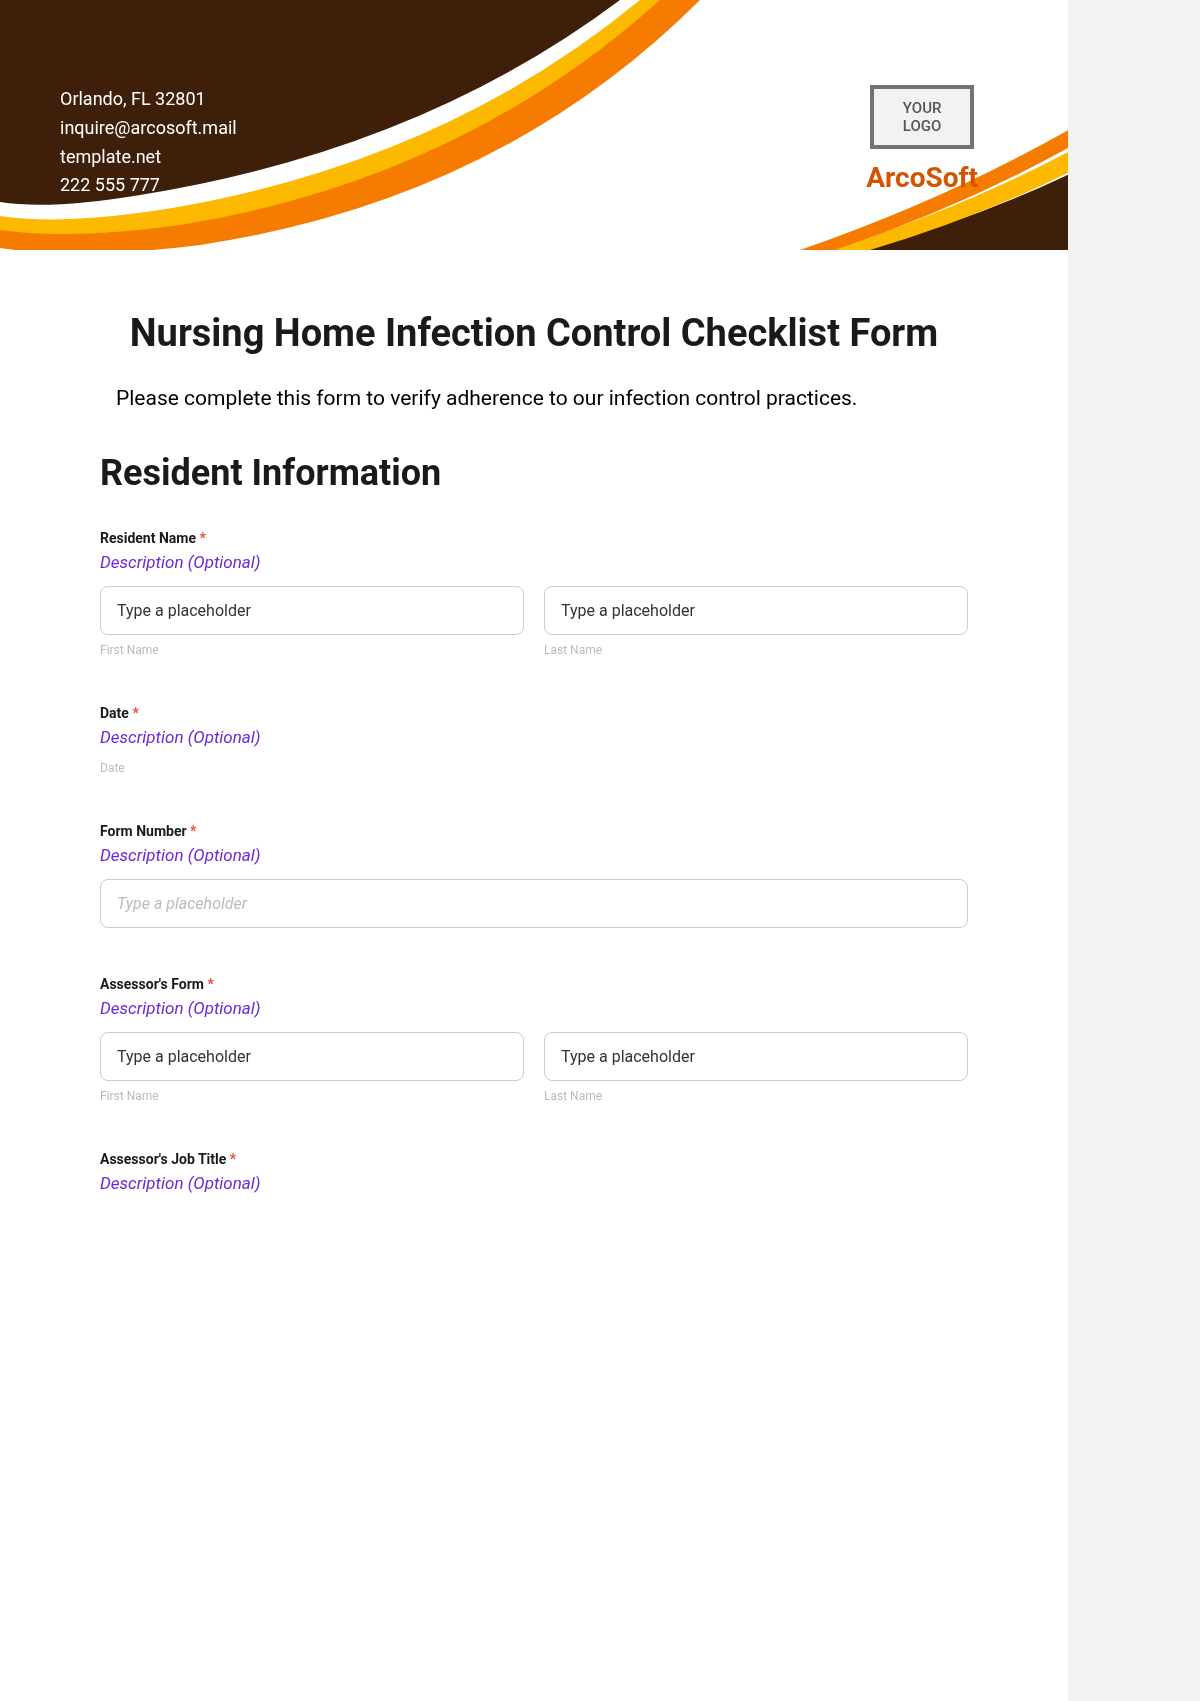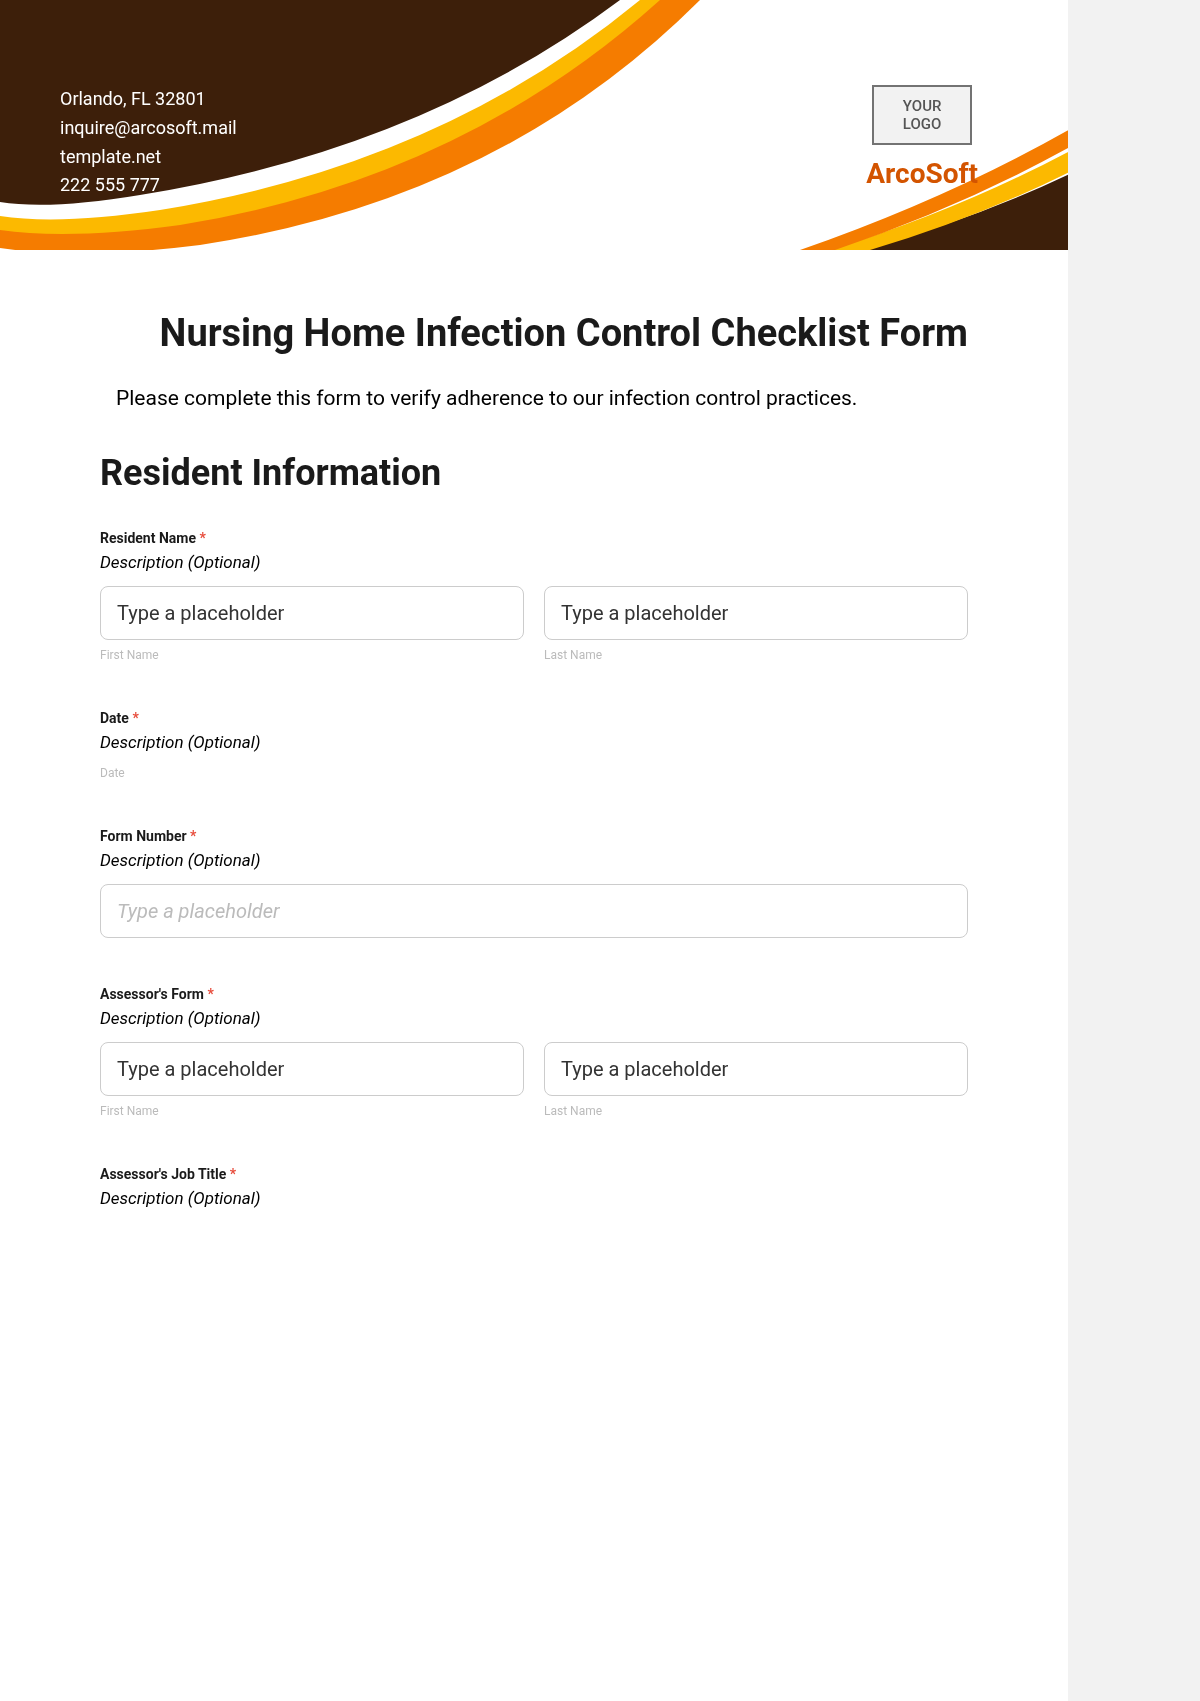--- a/index.html
+++ b/index.html
@@ -1,33 +1,33 @@
 <!DOCTYPE html>
 <html><head>
 <meta charset="utf-8">
 <style>
 * { box-sizing: border-box; margin: 0; padding: 0; }
 body { font-family: -apple-system, BlinkMacSystemFont, "Segoe UI", Roboto, Helvetica, Arial, sans-serif; background: #f2f2f2; width: 1200px; }
 .page { background: #fff; width: 1068px; min-height: 1701px; position: relative; overflow: hidden; }
 .hdr-simple { position: relative; height: 250px; }
 .contact-block { position: absolute; top: 85px; left: 60px; color: #fff; font-size: 18px; line-height: 1.6; z-index: 10; }
 .logo-block { position: absolute; top: 85px; right: 90px; text-align: center; z-index: 10; }
-.logo-box { border: 2px solid #737373; padding: 10px 29px; display: inline-block; background: #f2f2f2; font-size: 15px; color: #555; line-height: 1.2; font-weight: 500; }
+.logo-box { border: 4px solid #737373; padding: 10px 29px; display: inline-block; background: #f2f2f2; font-size: 15px; color: #555; line-height: 1.2; font-weight: 500; }
 .company-name { color: #d35400; font-size: 28px; font-weight: 700; margin-top: 12px; }
 .content { padding: 60px 100px 40px; }
-.form-title { font-size: 38px; font-weight: 700; text-align: right; color: #1a1a1a; line-height: 1.25; margin-bottom: 28px; }
+.form-title { font-size: 38px; font-weight: 700; text-align: center; color: #1a1a1a; line-height: 1.25; margin-bottom: 28px; }
 .form-intro { font-size: 21px; color: #000000; text-align: left; margin-bottom: 42px; padding: 0 16px; }
 .section-title { font-size: 36px; font-weight: 700; color: #1a1a1a; margin-bottom: 36px; }
 .field-group { margin-bottom: 48px; }
 .field-label { font-size: 14px; font-weight: 700; color: #1a1a1a; margin-bottom: 6px; }
 .required-star { color: #e74c3c; }
-.field-desc { font-size: 17px; font-style: italic; color: #000000; margin-bottom: 14px; }
+.field-desc { font-size: 17px; font-style: italic; color: #6d28d9; margin-bottom: 14px; }
 .field-row { display: flex; gap: 20px; }
 .field-col { flex: 1; }
-.text-input { width: 100%; padding: 14px 16px; border: 1px solid #ccc; border-radius: 8px; font-size: 20px; color: #333; background: #fff; font-family: inherit; }
+.text-input { width: 100%; padding: 14px 16px; border: 1px solid #ccc; border-radius: 8px; font-size: 16px; color: #333; background: #fff; font-family: inherit; }
 .text-input::placeholder { color: #bbb; font-style: italic; }
 .text-input.filled { color: #333; }
 .sub-label { font-size: 12px; color: #bbb; margin-top: 8px; }
 </style>
 </head>
 <body>
 
 <div class="page">
 
   <div class="hdr-simple">

